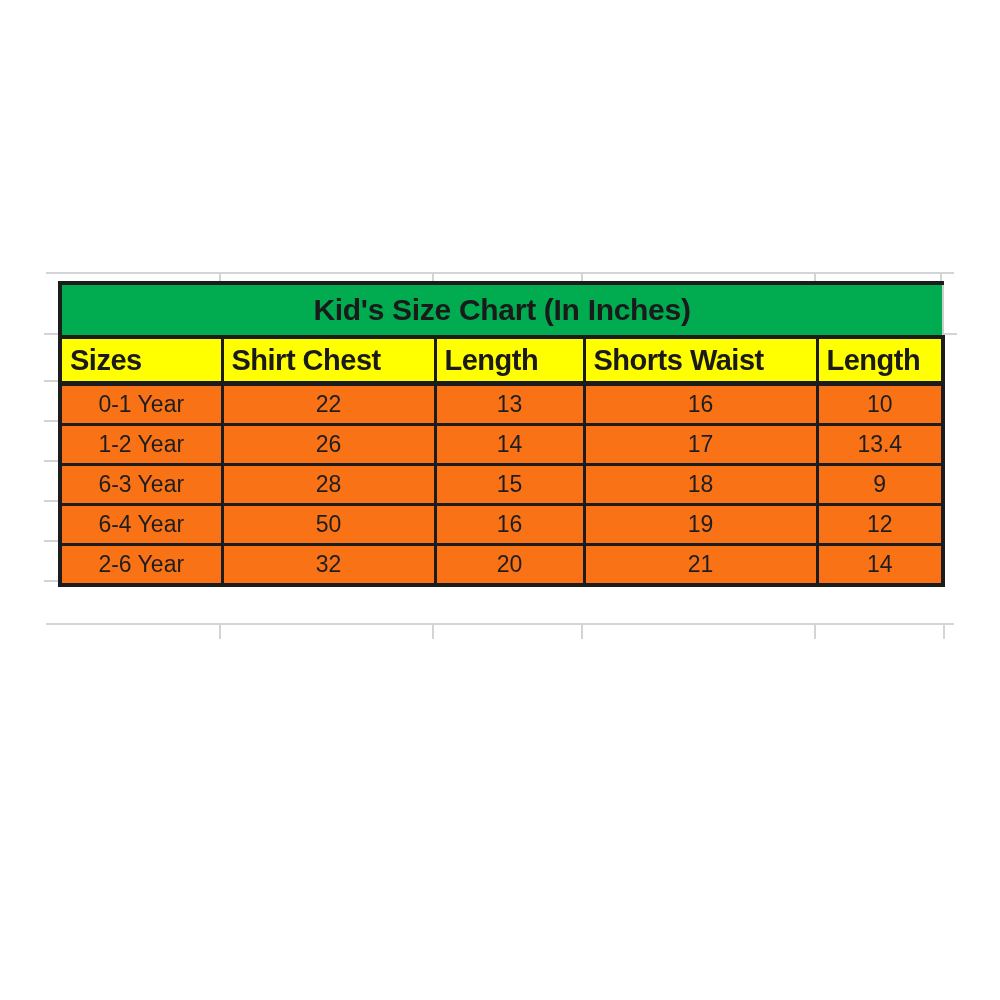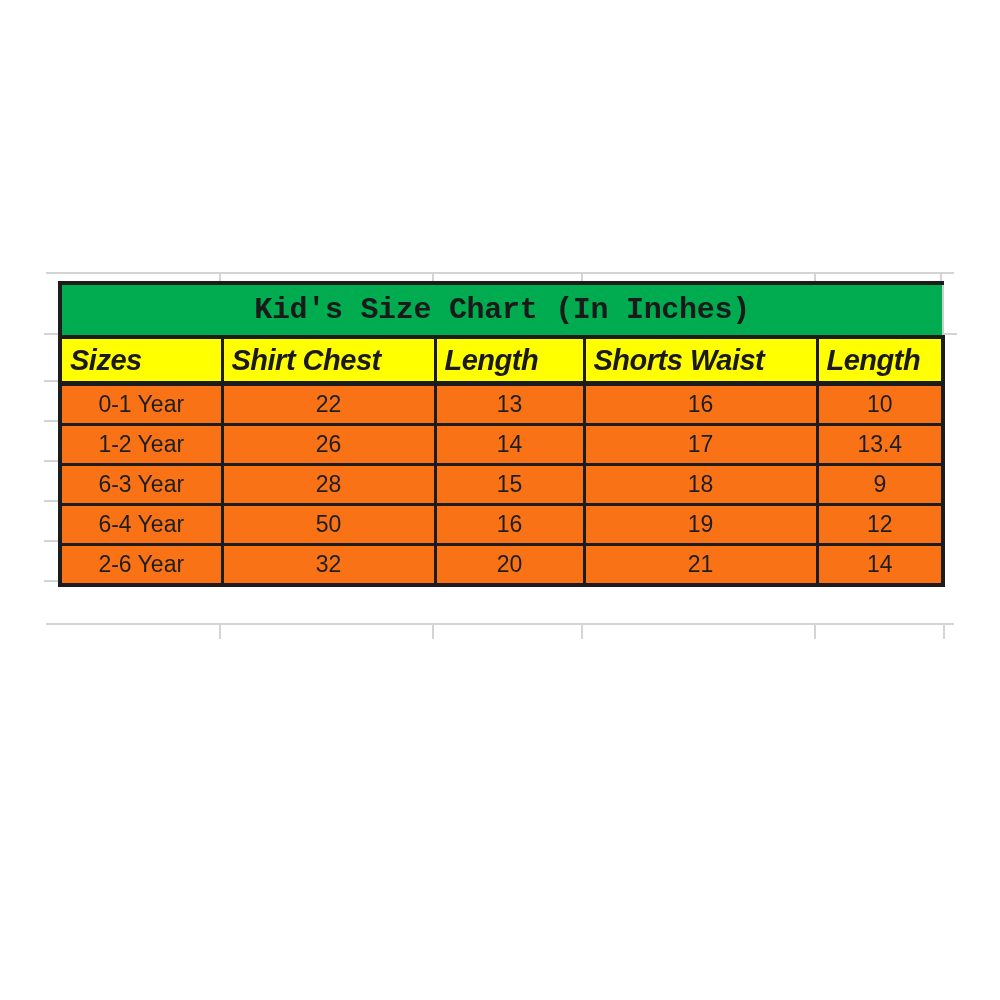--- a/index.html
+++ b/index.html
@@ -62,32 +62,30 @@
     height: 48px;
     font-size: 30px;
     font-weight: 700;
     text-align: center;
     letter-spacing: -0.3px;
     border-top-width: 4px;
     border-bottom-width: 4px;
     border-left-width: 4px;
     
     border-right: 2px solid #c9cfc9;
-    font-family: Liberation Mono, monospace;
   }
   .header-row th {
     background: var(--header-bg, #ffff00);
     height: 42px;
     font-size: 29px;
     font-weight: 700;
     text-align: left;
     padding: 0 0 0 8px;
     letter-spacing: -0.5px;
     border-bottom-width: 5px;
-    font-style: italic;
   }
   .size-table tbody td {
     height: 35px;
     font-size: 23px;
     font-weight: 400;
     text-align: center;
     color: #1e1e1e;
     background: #f97316;
   }
   .size-table tbody tr:last-child td { border-bottom-width: 4px; }

